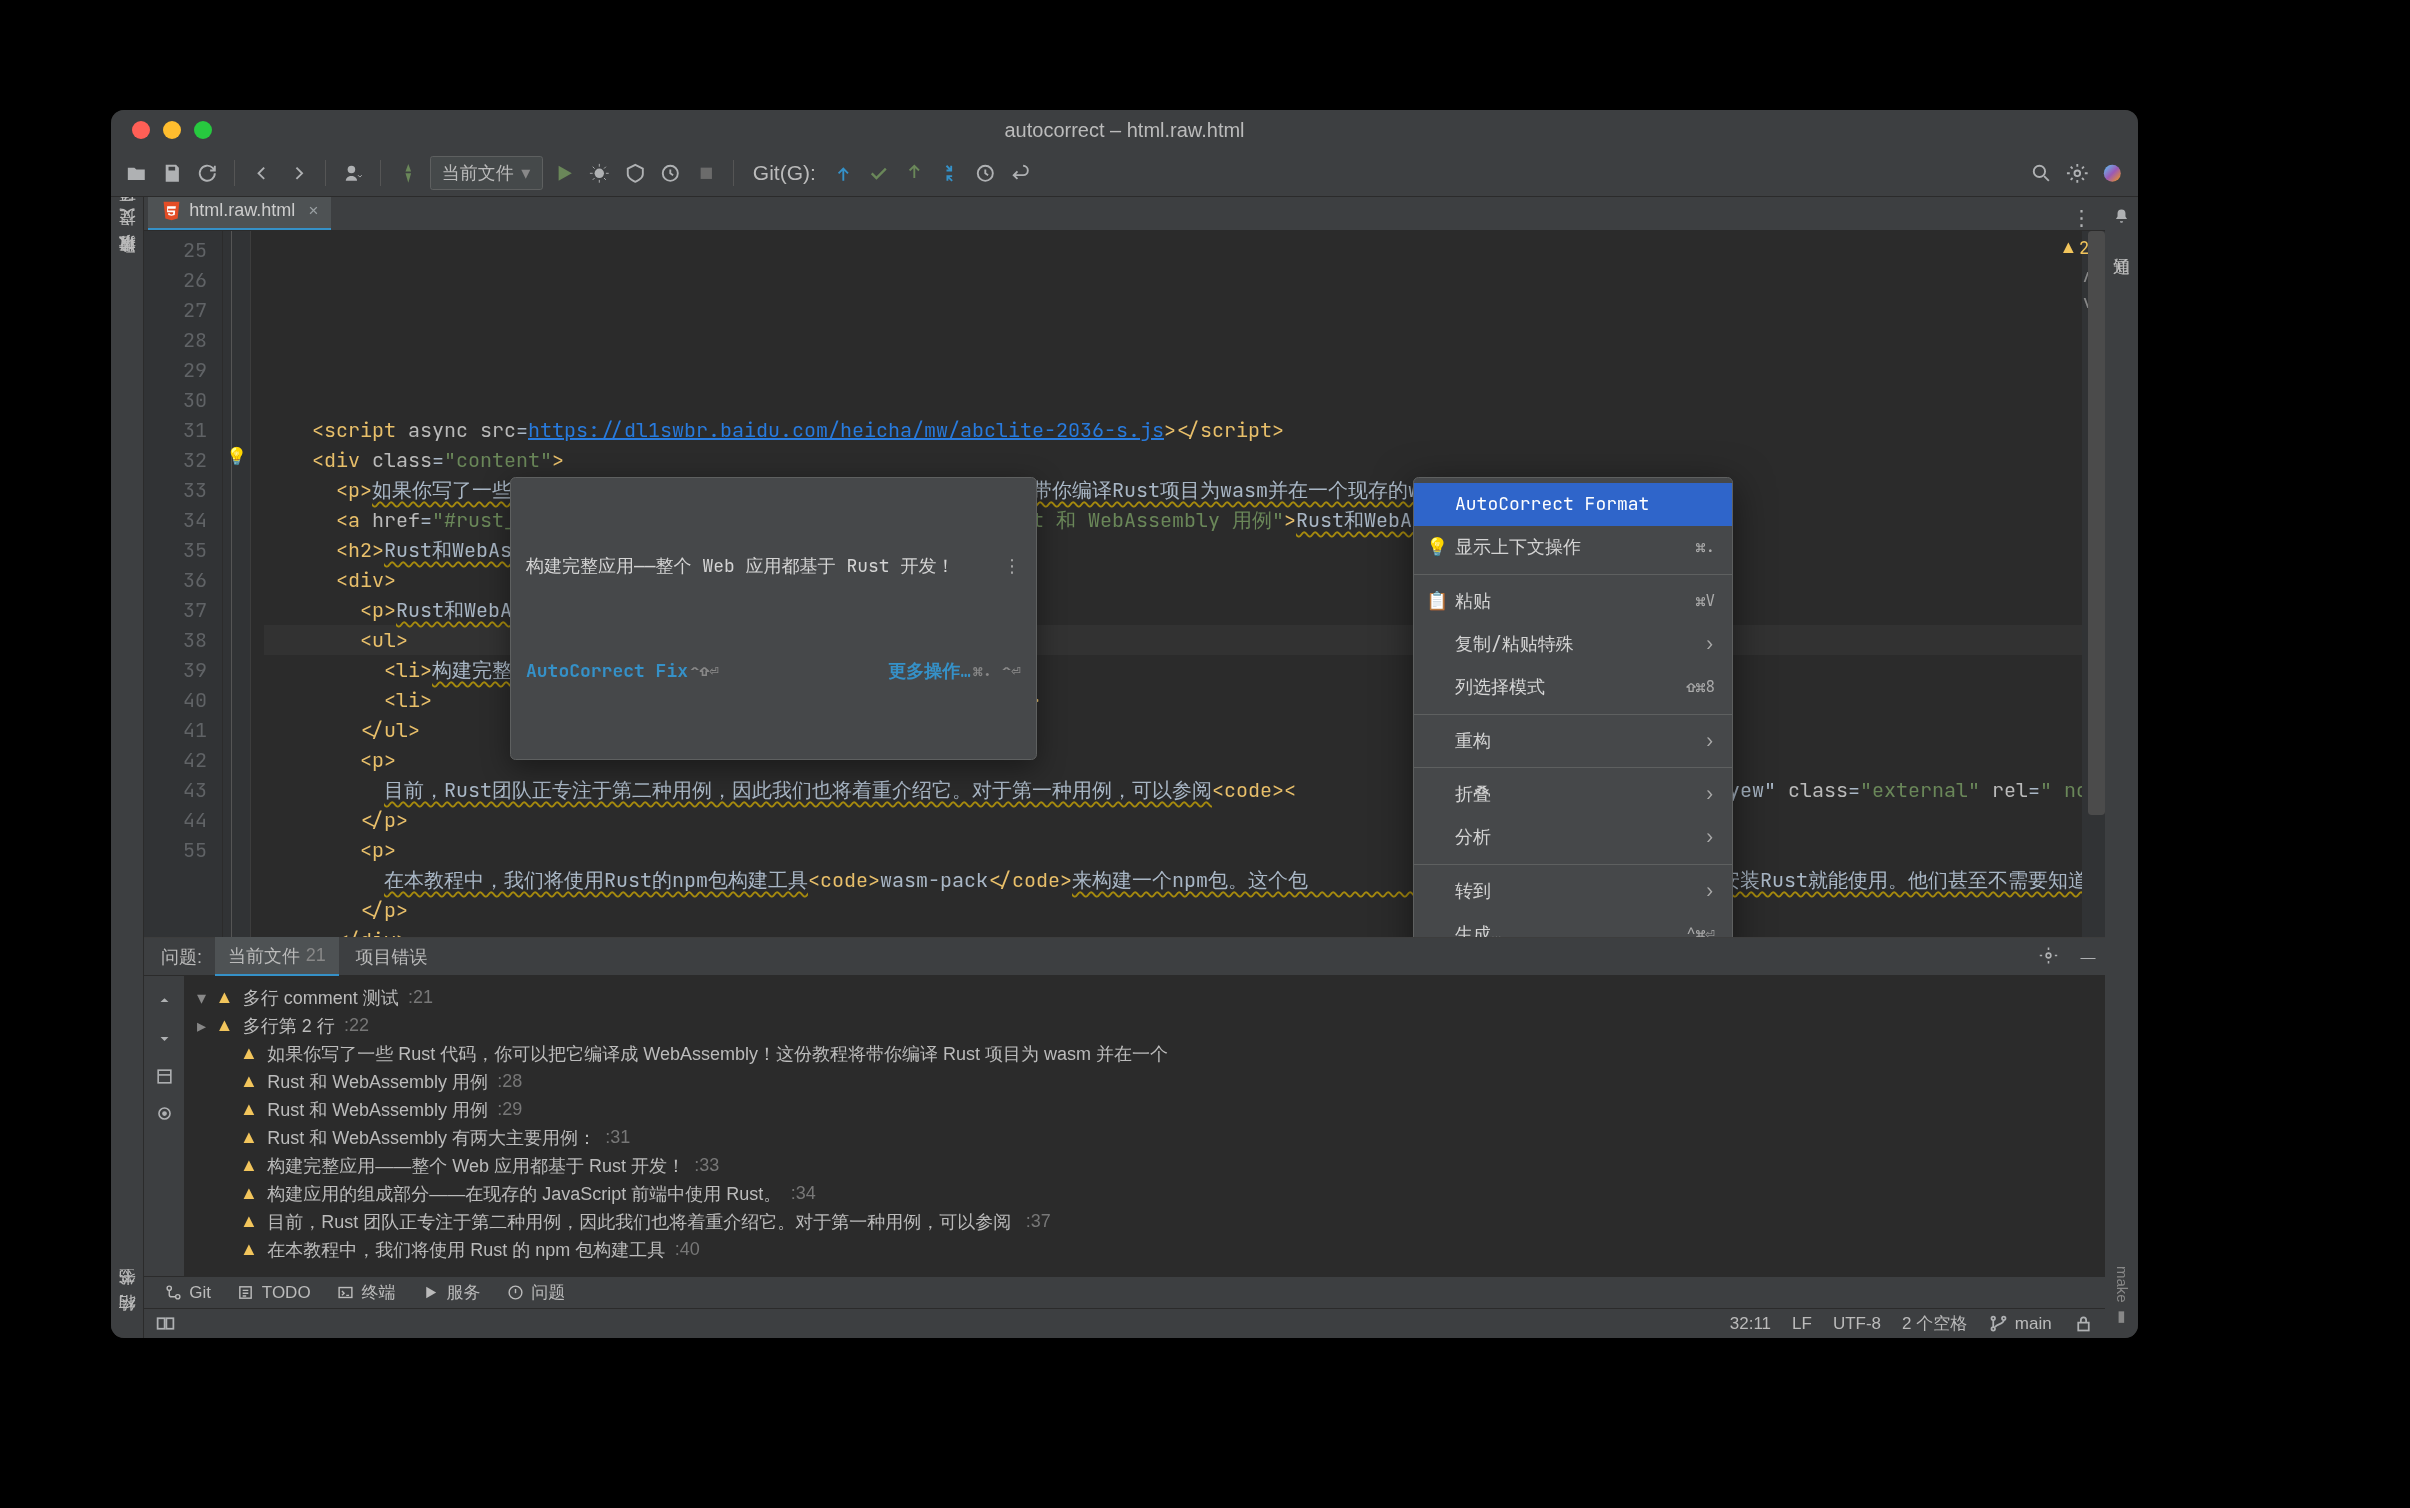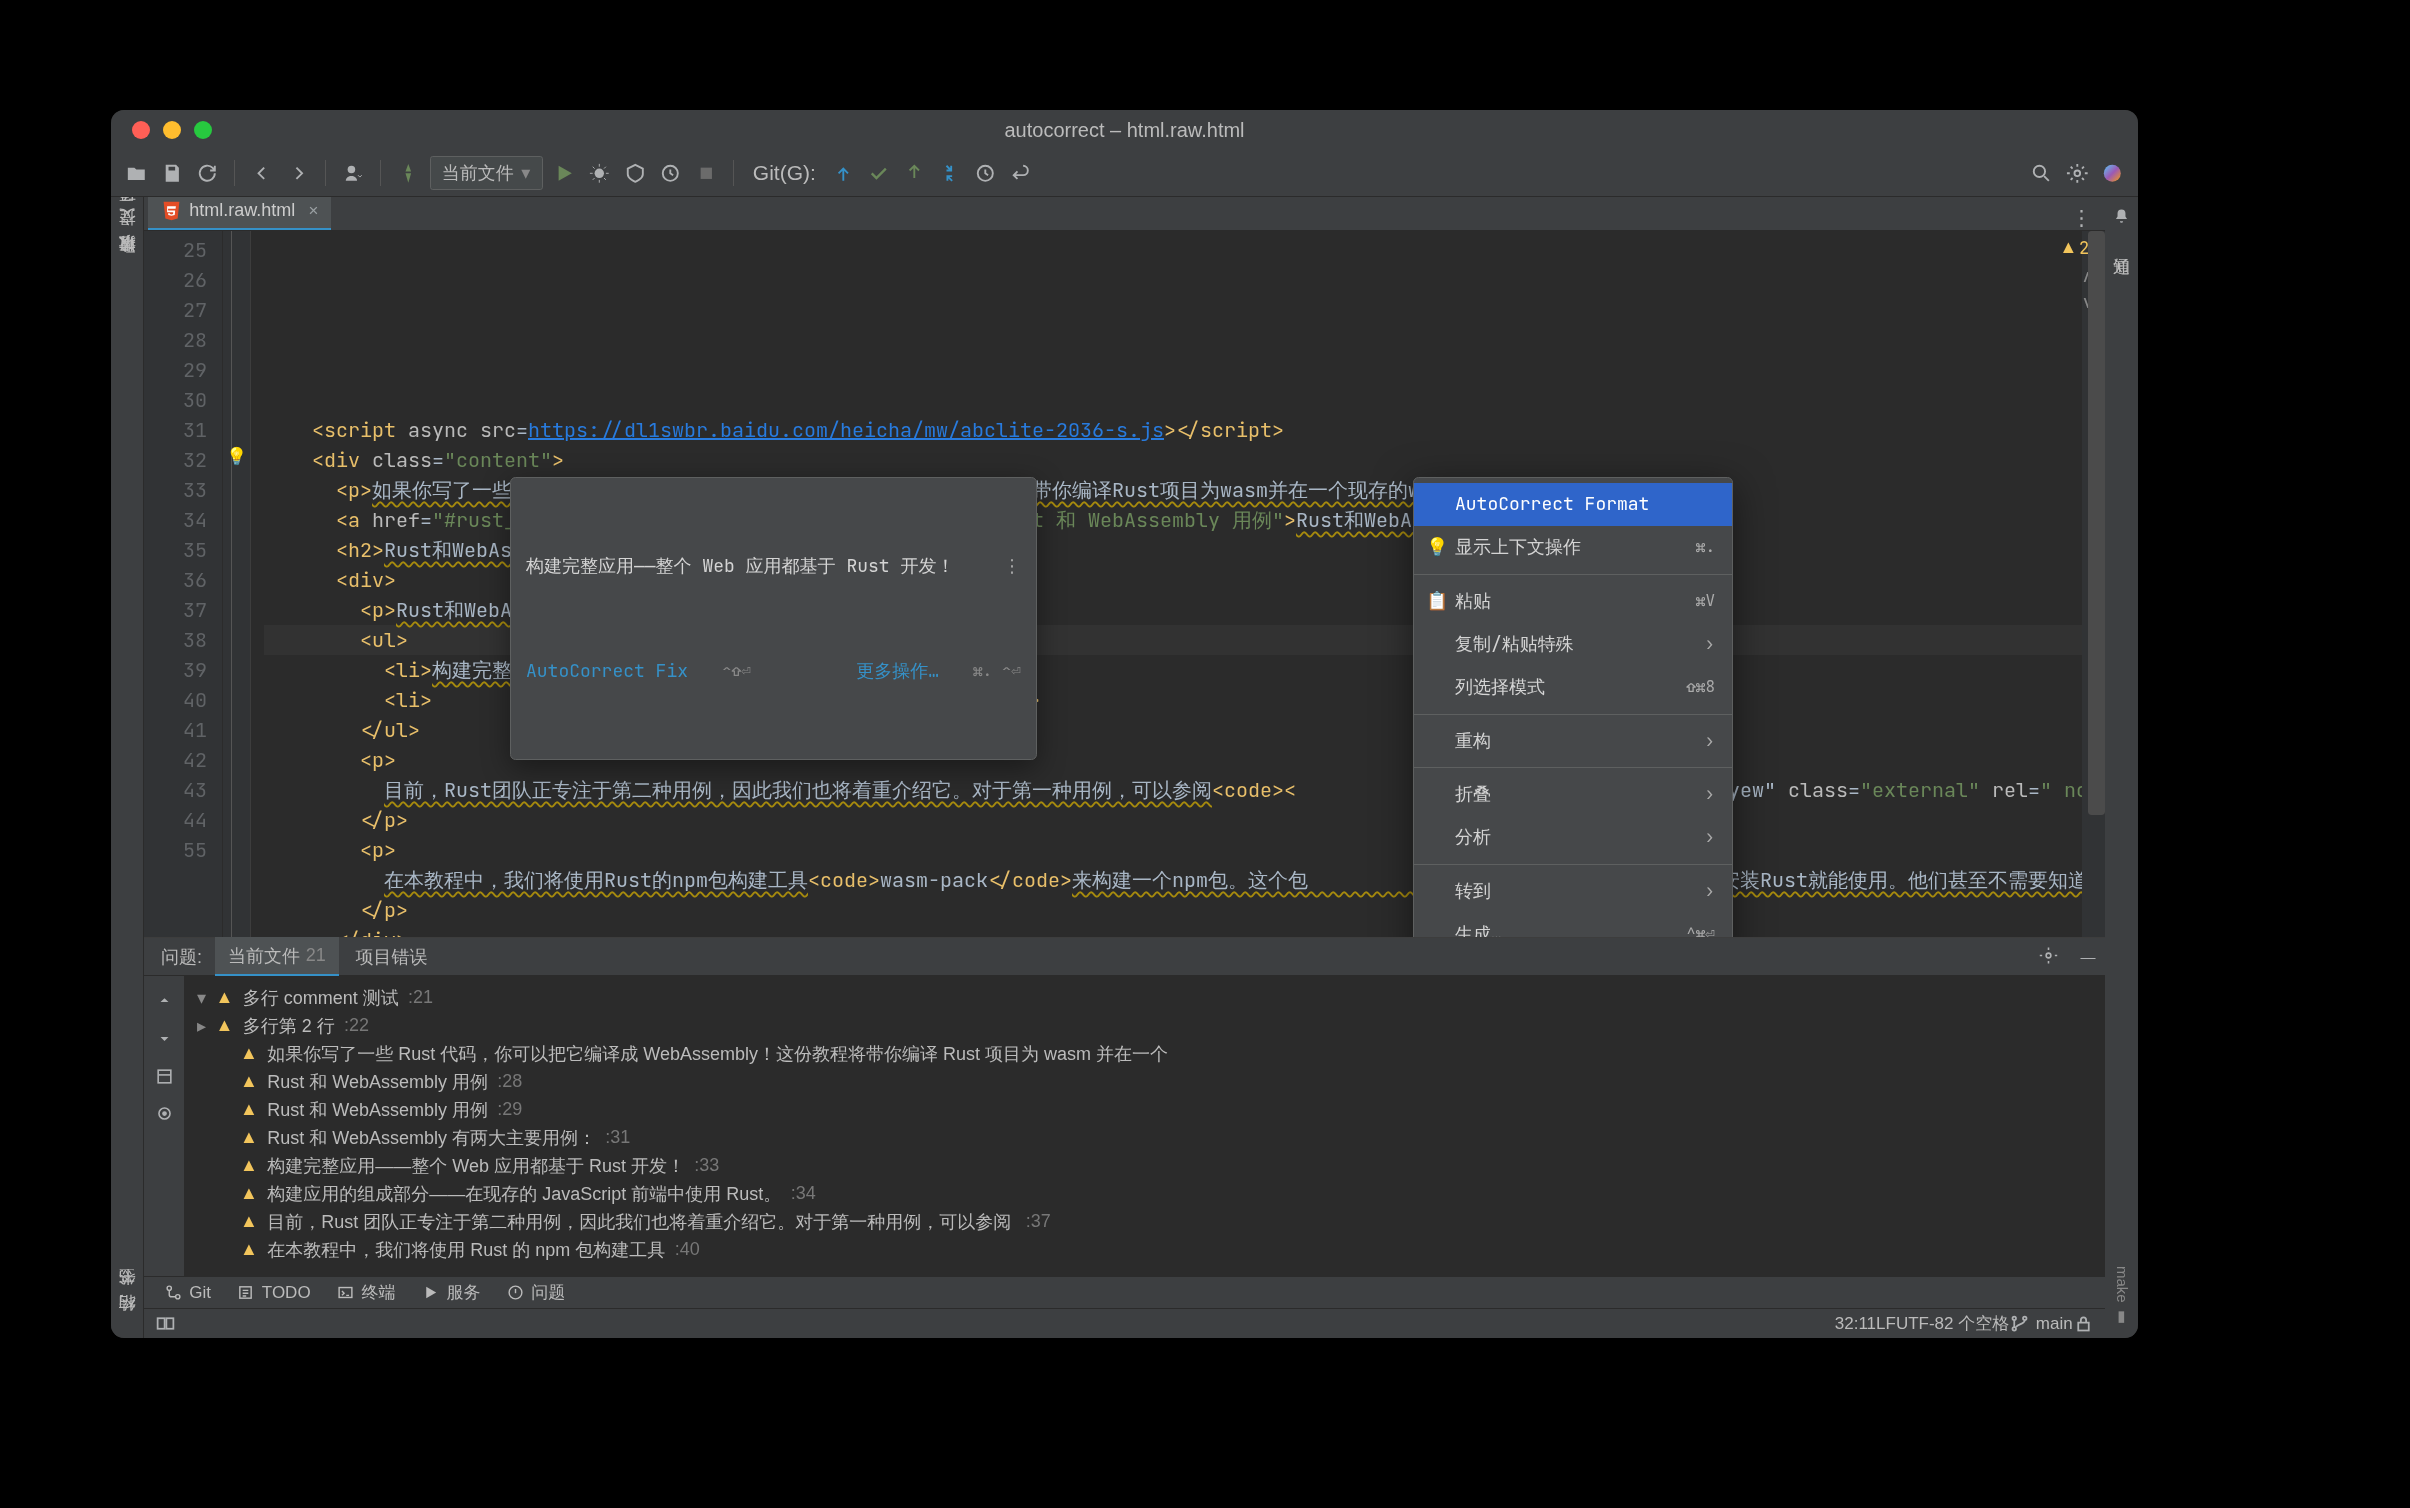--- a/index.html
+++ b/index.html
@@ -56,21 +56,21 @@
 .tag { color:#e8bf6a; }
 .attr { color:#bababa; }
 .attv { color:#6a8759; }
 .attv.link { color:#287bde; text-decoration:underline; }
 .txt { color:#a9b7c6; }
 .wavy { text-decoration:underline wavy #a68a0d; text-underline-offset:3.8px; }
 
 .intention { position:absolute; left:259px; top:calc(30px*7 + 36px); width:527px; background:#46484a; border:0.9px solid #5e6060; border-radius:5.6px; box-shadow:0 7.5px 28px rgba(0,0,0,.4); z-index:5; padding:5.6px 0; }
 .int-head { padding:7.5px 15px; color:#d4d4d4; font-size:18px; display:flex; align-items:center; }
 .int-head .dots { margin-left:auto; color:#aaa; cursor:pointer; }
-.int-row { padding:7.5px 15px; display:flex; align-items:center; gap:34px; color:#3591c8; font-size:18px; }
+.int-row { padding:7.5px 15px; display:flex; align-items:center; gap:2px; color:#3591c8; font-size:18px;font-weight:bold; }
 .int-row .sc { color:#888; font-size:16px; }
 
 .cmenu { position:absolute; left:1162px; top:calc(30px*7 + 36px); width:320px; background:#46484a; border:0.9px solid #5e6060; border-radius:5.6px; box-shadow:0 9.4px 38px rgba(0,0,0,.5); z-index:10; padding:4.7px 0; font-size:18px; }
 .cmrow { padding:6.6px 17px 6.6px 41px; color:#d4d4d4; display:flex; align-items:center; position:relative; cursor:pointer; }
 .cmrow.sel { background:#2f65ca; color:#fff; }
 .cmrow .cmicon { position:absolute; left:13px; width:21px; height:21px; display:flex; align-items:center; justify-content:center; color:#aaa; }
 .cmrow .sc { margin-left:auto; color:#aaa; font-size:16px; }
 .cmrow .sub { margin-left:auto; color:#aaa; }
 .cmsep { height:0.9px; background:#5e6060; margin:4.7px 0; }
 
@@ -89,21 +89,21 @@
 .pitem { display:flex; align-items:center; gap:9.4px; padding:3.8px 13px; color:#bbb; font-size:18px; height:28px; cursor:pointer; }
 .pitem.parent { font-weight:400; }
 .pitem .wicon { color:#f2c55c; }
 .pitem .ln { color:#777; }
 .pitem.child { padding-left:56px; }
 
 .bottomtabs { height:32px; background:#3d3f41; display:flex; align-items:center; padding-left:9.4px; gap:3.8px; border-top:0.9px solid #2b2b2b; }
 .btab { display:flex; align-items:center; gap:7.5px; padding:4.7px 11.3px; color:#bbb; font-size:17px; cursor:pointer;justify-content:flex-end; }
 .btab svg { width:17px; height:17px; }
 
-.status { height:30px; background:#3d3f41; display:flex; align-items:center; padding:0 11.3px; color:#bbb; font-size:17px; border-top:0.9px solid #2b2b2b; }
+.status { height:30px; background:#3d3f41; display:flex; align-items:center; padding:0 11.3px; color:#bbb; font-size:17px; gap:21px; border-top:0.9px solid #2b2b2b; }
 .status .spacer { flex:1; }
 .status .sitem { display:flex; align-items:center; gap:5.6px; cursor:pointer; }
 .status .sicon { width:21px; height:21px; color:#afb1b3; }
 </style>
 </head>
 <body>
 
 <div class="window">
 <div class="inner">
 

